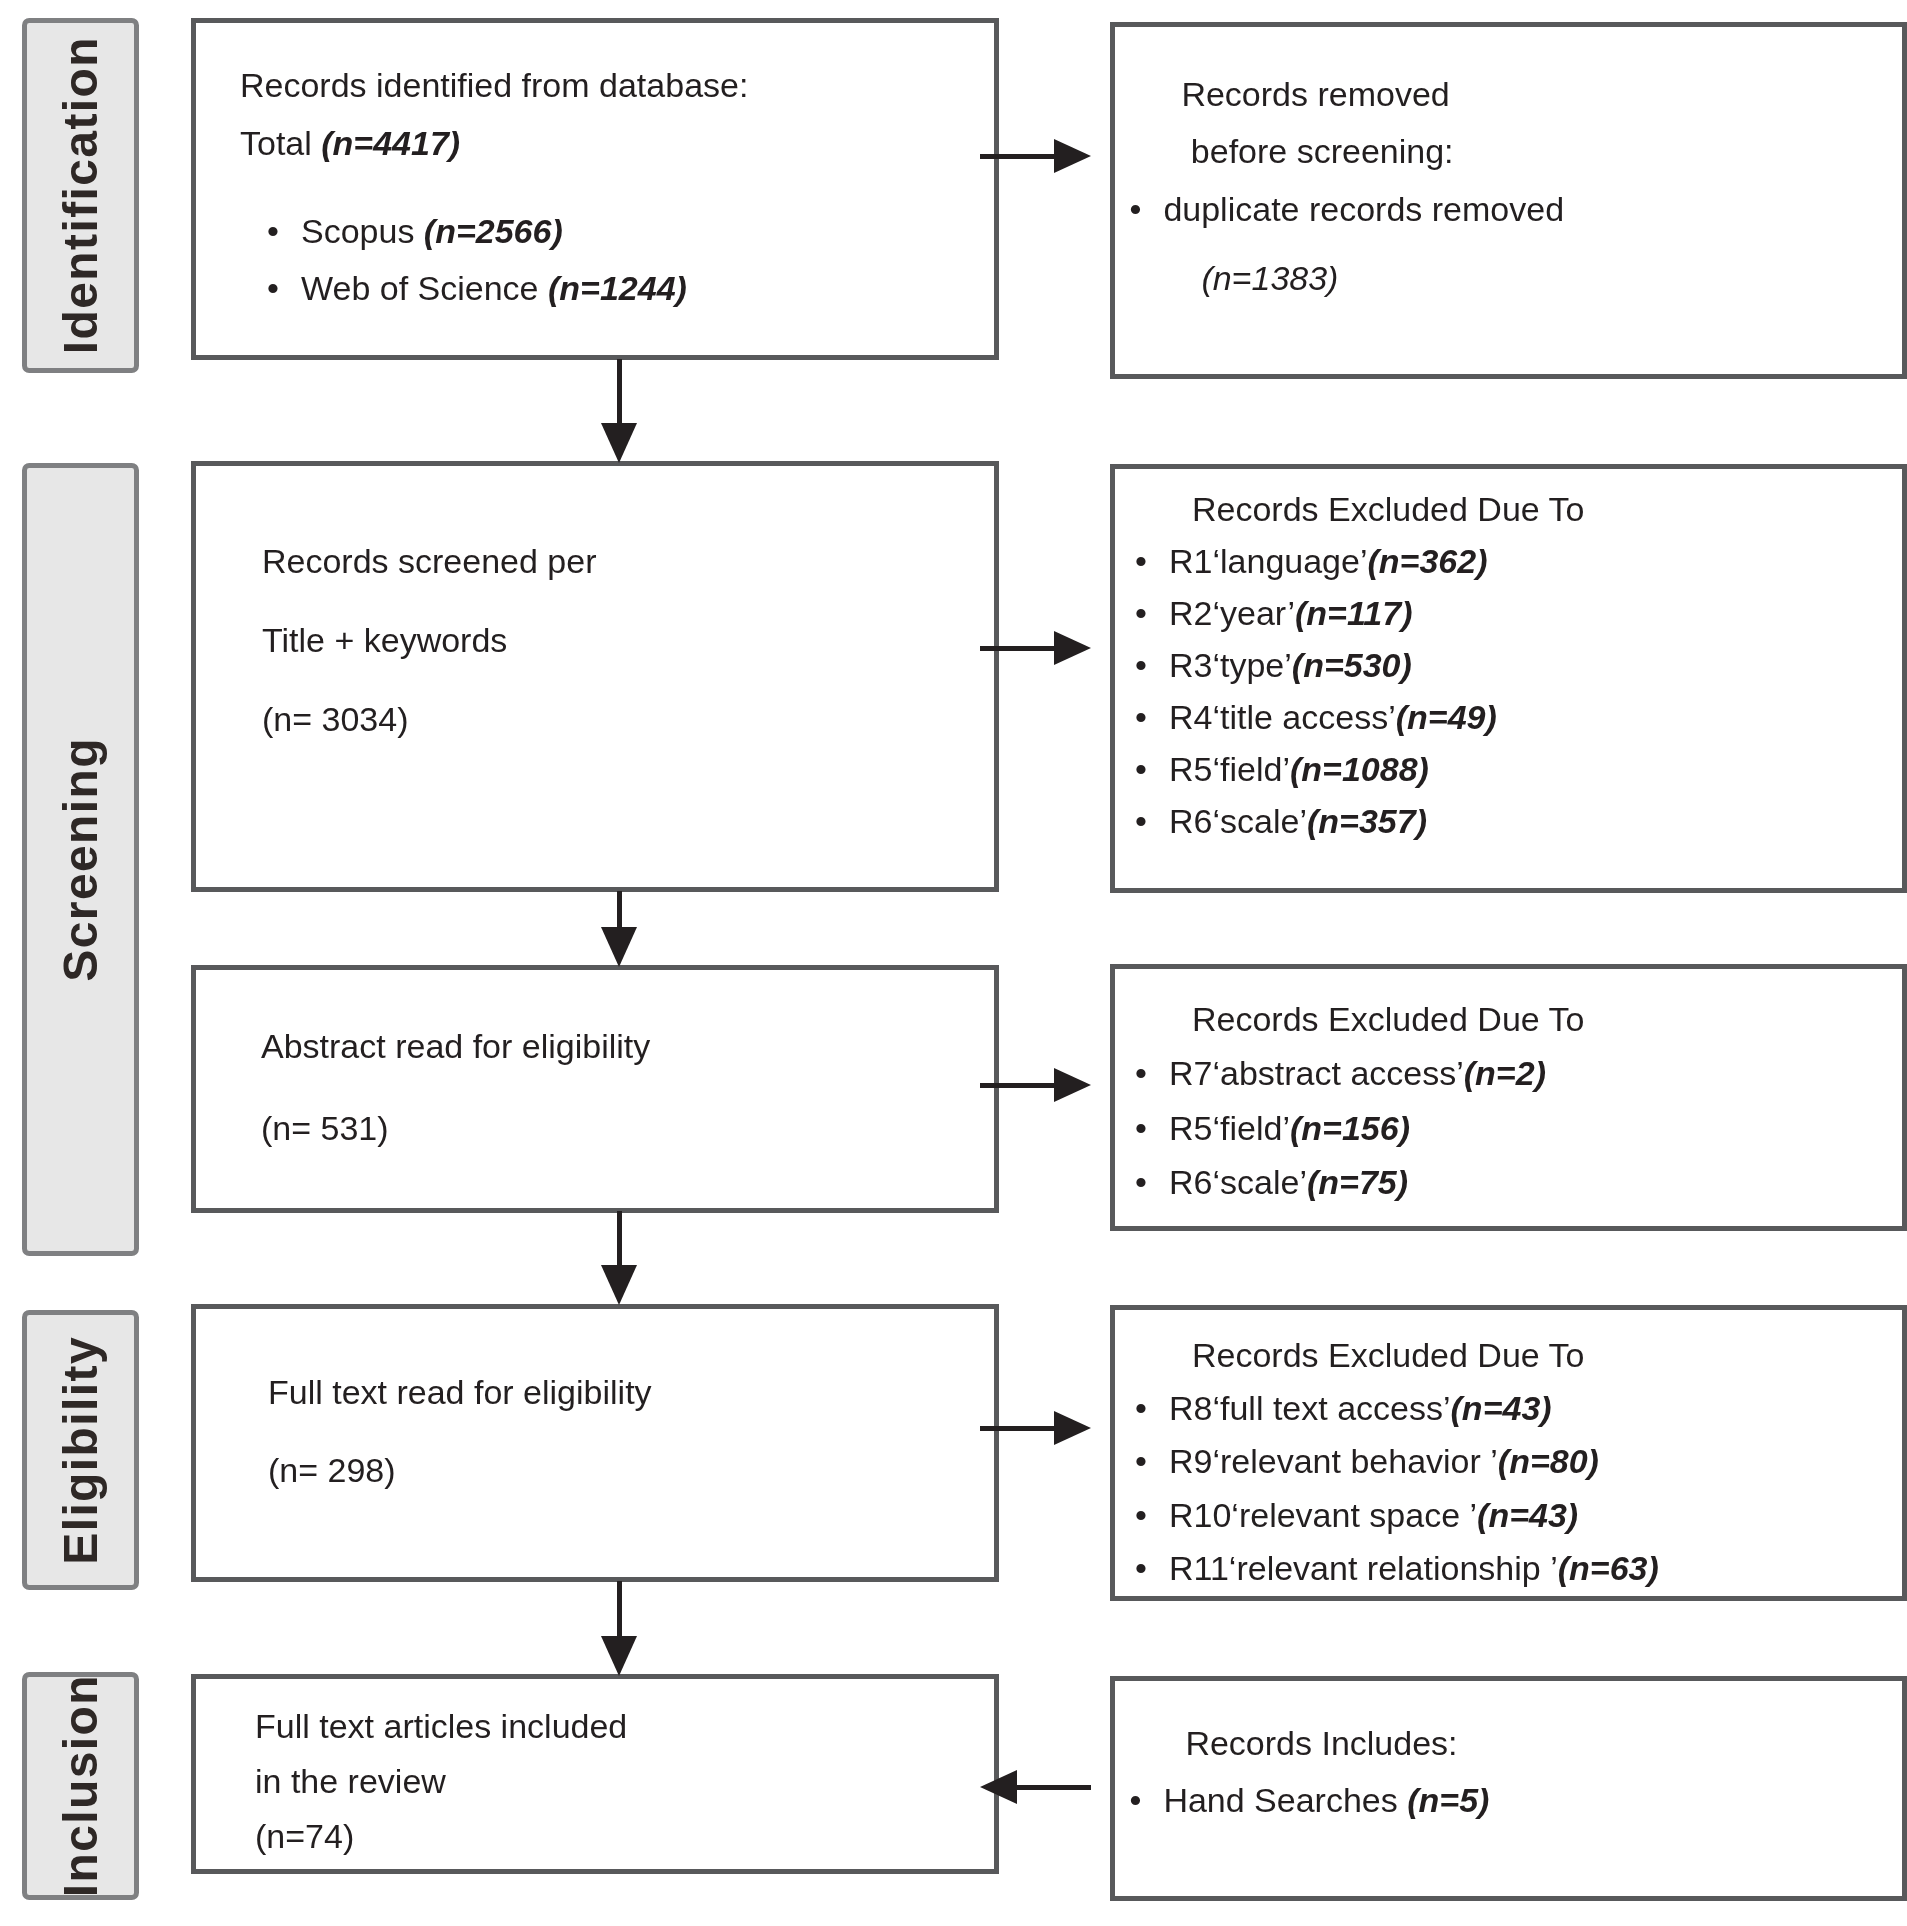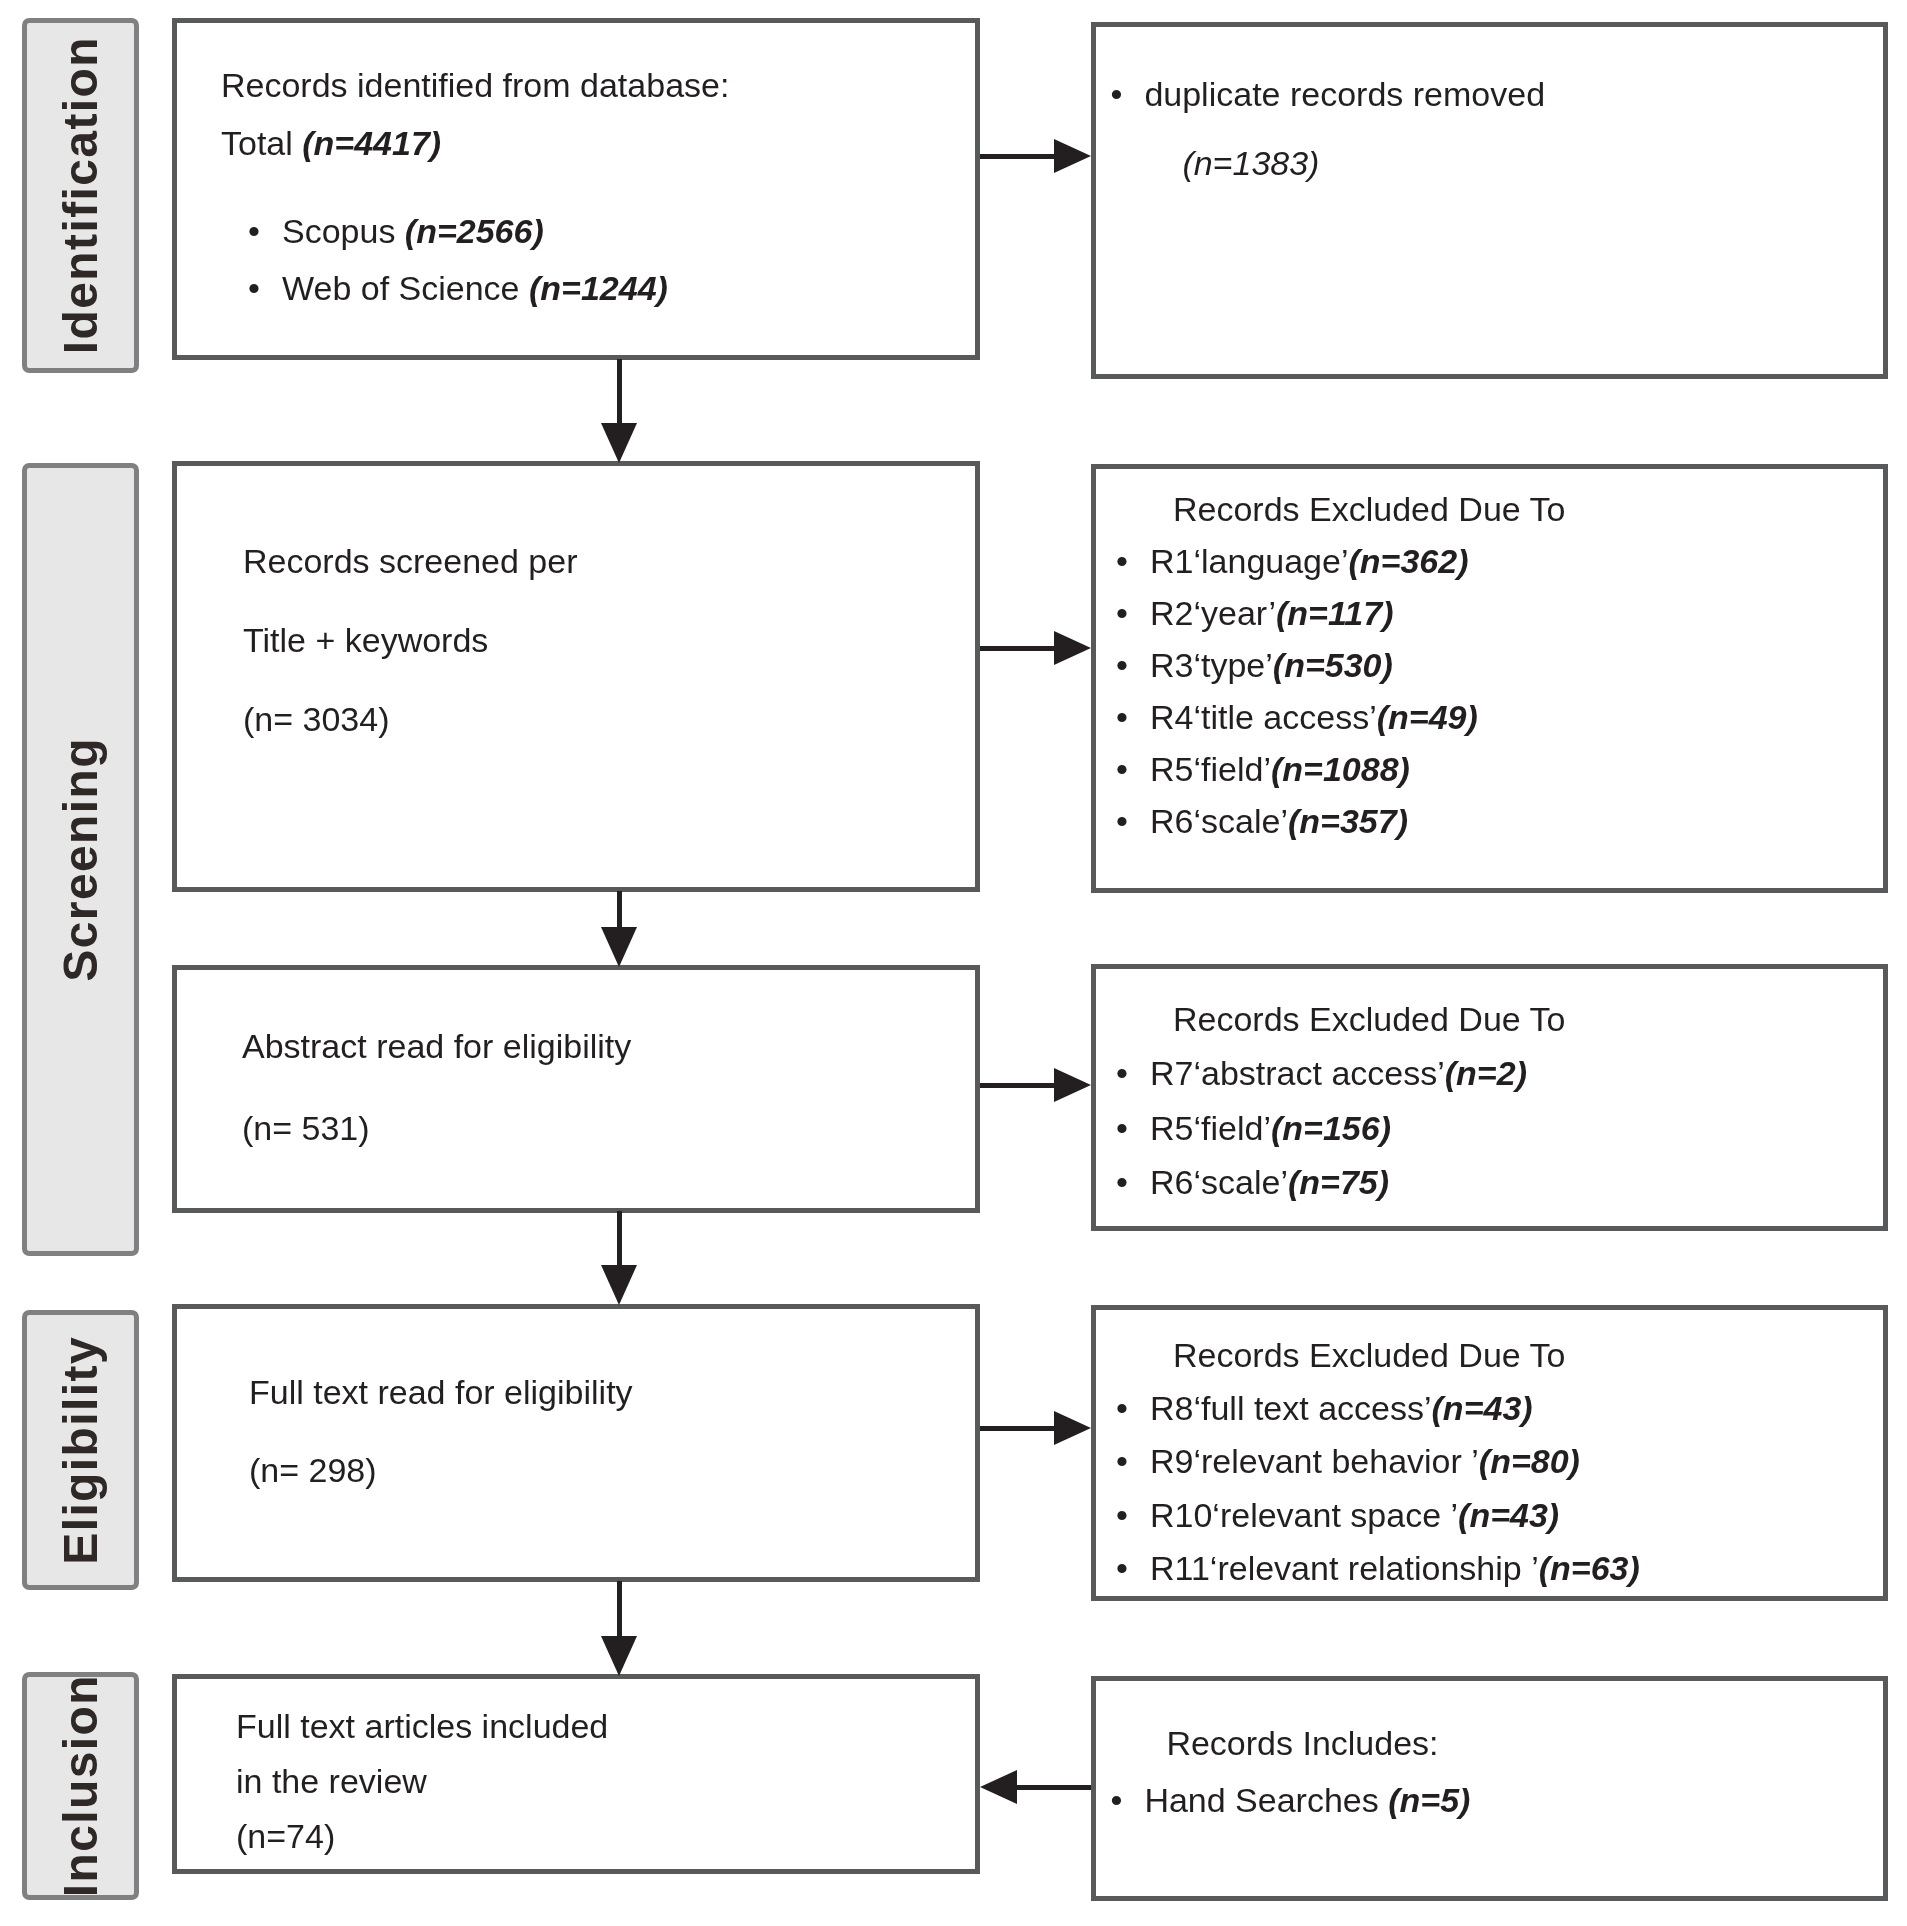--- a/index.html
+++ b/index.html
@@ -35,20 +35,21 @@
     white-space: nowrap;
   }
   
   .fbox {
     position: absolute;
     background: #ffffff;
     border: 5.7px solid #58595b;
     box-sizing: border-box;
     font-size: 34px;
     line-height: 1.65;
+    margin-left: 19px;
   }
   .fbox .line { white-space: pre; }
   .nb { font-weight: bold; font-style: italic; }
   .bullet-row { display: flex; align-items: flex-start; white-space: pre; }
   .bullet-row .dot { width: 34px; flex: 0 0 34px; }
   
   .col-left  { left: 172px;  width: 808px; }
   .col-right { left: 1091px; width: 797px; }
 
   #box-identified { top: 18px;  height: 342px; padding: 34px 14.4px 0 44px; line-height: 1.7; }
@@ -145,20 +146,24 @@
 
   <div id="box-included" class="fbox col-left">
     <div>
         <div class="line">Full text articles included</div>
         <div class="line">in the review</div>
         <div class="line">(n=74)</div>
       </div>
   </div>
 
   <div id="box-removed" class="fbox col-right">
+    <div class="hdr">
+        <div class="line">Records removed</div>
+        <div class="line">&nbsp;before screening:</div>
+      </div>
     <div>
         <div class="bullet-row"><span class="dot">•</span><span>duplicate records removed</span></div>
       </div>
     <div class="tail">
         <div class="line">(n=1383)</div>
       </div>
   </div>
 
   <div id="box-excluded-1" class="fbox col-right exc">
     <div class="hdr line">Records Excluded Due To</div>

